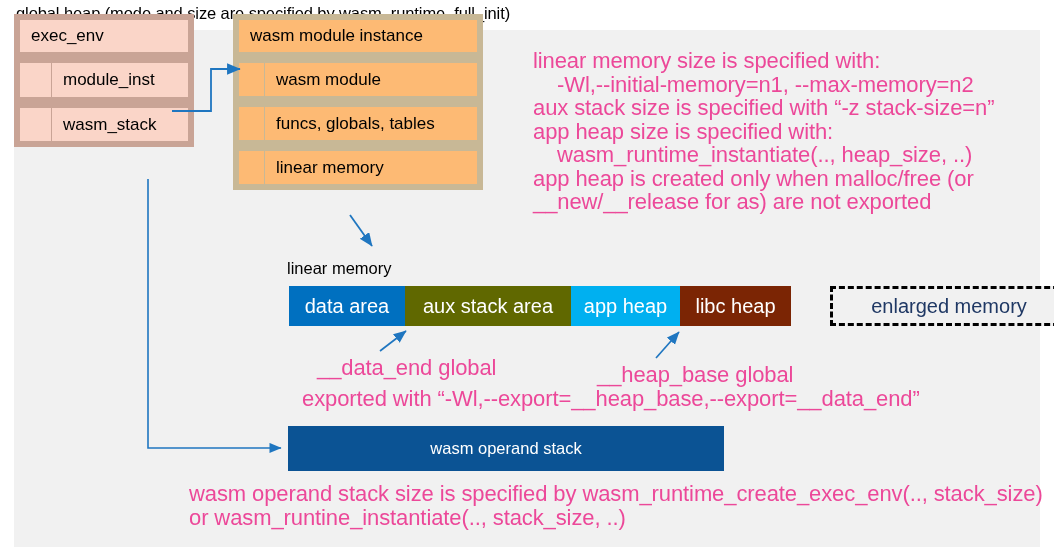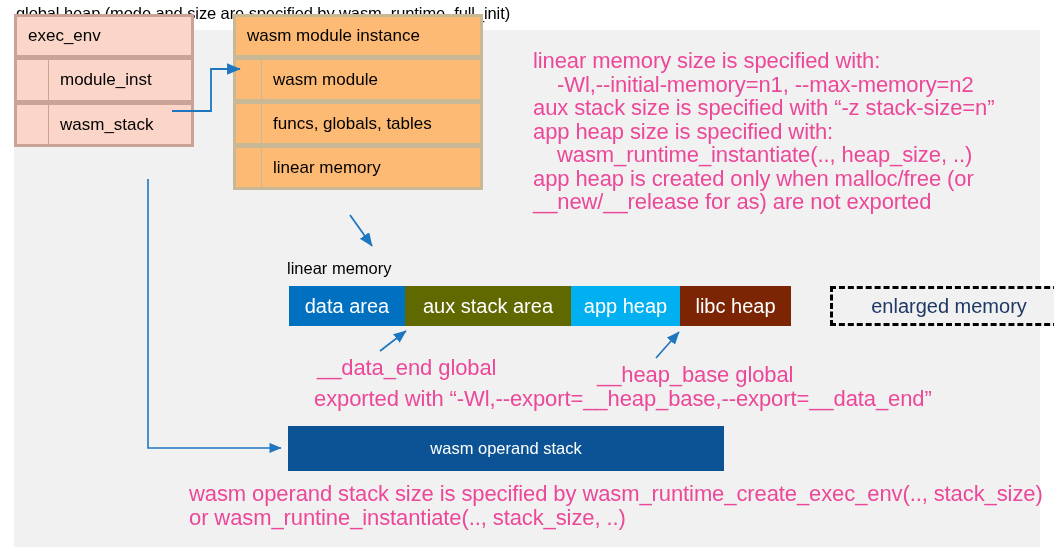--- a/index.html
+++ b/index.html
@@ -22,21 +22,21 @@
     position:absolute; left:14px; top:30px;
     width:1026px; height:517px;
     background:#f1f1f1;
   }
 
   
   .box{position:absolute; box-sizing:border-box;}
   .brow{
     box-sizing:border-box;
     display:flex; align-items:center;
-    border:3px solid #be185d;
+    border:6px solid #be185d;
     font-size:17px; color:#000;
     white-space:nowrap;
   }
   .brow .pad{box-sizing:border-box;height:100%;border-right:1px solid #b5aa96;flex:none;}
   .brow .txt{padding-left:11px;}
 
   
   #execenv{left:14px; top:14px; width:180px;}
   #execenv .brow{background:#fad5c8; border-color:#c9a496;}
   #execenv .brow .pad{border-right-color:#c9a496;}
@@ -139,21 +139,21 @@
       <div class="seg" style="width: 111px; background: rgb(123, 37, 4);">
         <span>libc heap</span>
       </div>
       <div class="seg dashed" style="width: 238px; margin-left: 39px;">
         <span>enlarged memory</span>
       </div>
     </div>
 
   <div class="ftext" style="left:317px;top:356px;">__data_end global</div>
   <div class="ftext" style="left:597px;top:363px;">__heap_base global</div>
-  <div class="ftext" style="left:314px;top:387px;">exported with “-Wl,--export=__heap_base,--export=__data_end”</div>
+  <div class="ftext" style="left:302px;top:387px;">exported with “-Wl,--export=__heap_base,--export=__data_end”</div>
 
   <div id="opstack" style="left:288px;top:426px;width:436px;height:45px;background:#0b5394;">
     <span>wasm operand stack</span>
   </div>
 
   <div class="ftext" style="left:189px;top:482px;">wasm operand stack size is specified by wasm_runtime_create_exec_env(.., stack_size)
 or wasm_runtine_instantiate(.., stack_size, ..)</div>
 
   <svg class="arrows">
     <defs>

